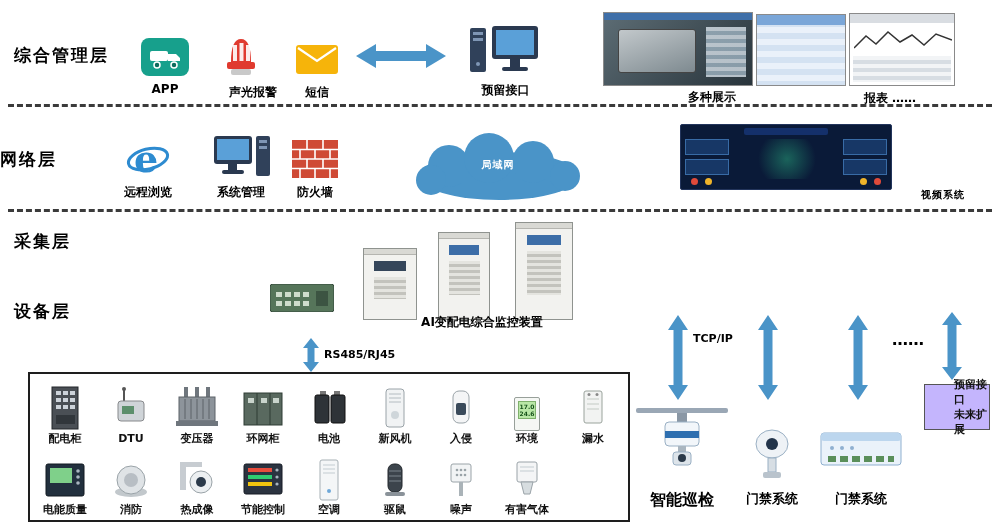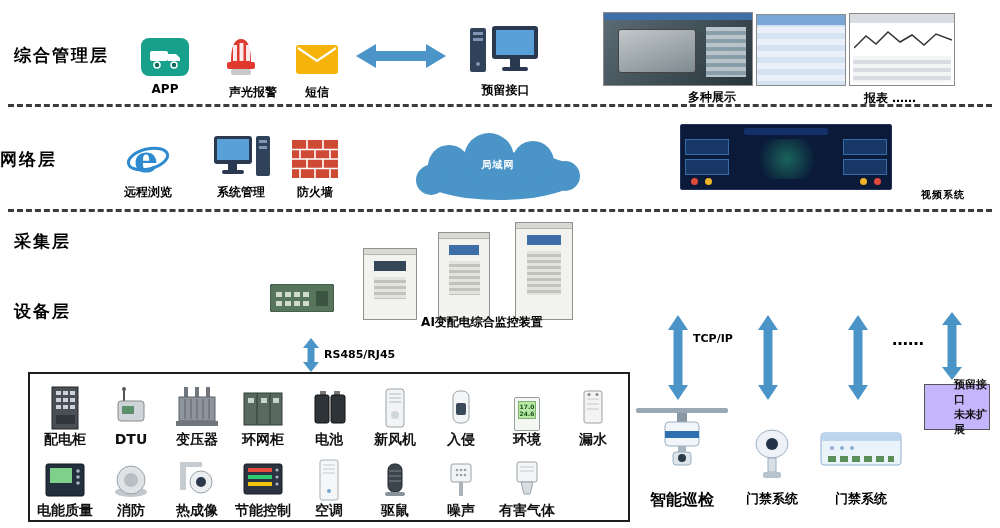--- a/index.html
+++ b/index.html
@@ -32,21 +32,21 @@
   
   .cab { border:1px solid #8f938f; background:#f2f2ef; }
   .cab-top { height:6px; background:#d9d9d4; border-bottom:1px solid #b5b5b0; }
   .cab-screen { margin:6px auto 0 auto; width:60%; height:10px; background:#35465a; }
   .cab-screen.blue { background:#3d6ea8; }
   .cab-vents { margin:6px auto 0 auto; width:62%; height:22px; background:repeating-linear-gradient(#e4e4df 0 3px,#c3c3bd 3px 6px); }
   
   #device-box { position:absolute; left:28px; top:372px; width:602px; height:150px; border:2px solid #1e1e1e; background:#fff; display:grid; grid-template-columns:repeat(9,1fr); grid-template-rows:1fr 1fr; padding:2px 2px; }
   .cell { display:flex; flex-direction:column; align-items:center; justify-content:flex-end; padding-bottom:2px; position:relative; }
   .cell .ic { flex:1; display:flex; align-items:flex-end; justify-content:center; padding-bottom:2px; }
-  .cell .nm { font-size:14px; font-weight:bold; white-space:nowrap; line-height:12px; }
+  .cell .nm { font-size:11px; font-weight:bold; white-space:nowrap; line-height:12px; }
   
   .env-box { width:26px; height:34px; background:#f5f7f4; border:1px solid #98a09a; border-radius:2px; }
   .env-screen { margin:3px 3px 0 3px; height:18px; background:#b9e7a6; border:1px solid #7fb06c; display:flex; flex-direction:column; align-items:center; justify-content:center; font-size:6px; line-height:7px; font-weight:bold; color:#17511a; }
   
   #reserved-box { border:1.5px solid #555; background:#c4b5fd; display:flex; flex-direction:column; align-items:center; justify-content:center; font-size:11px; font-weight:bold; line-height:15px;padding-left:29px; }
 </style>
 </head>
 <body>
 
 <div id="canvas">

